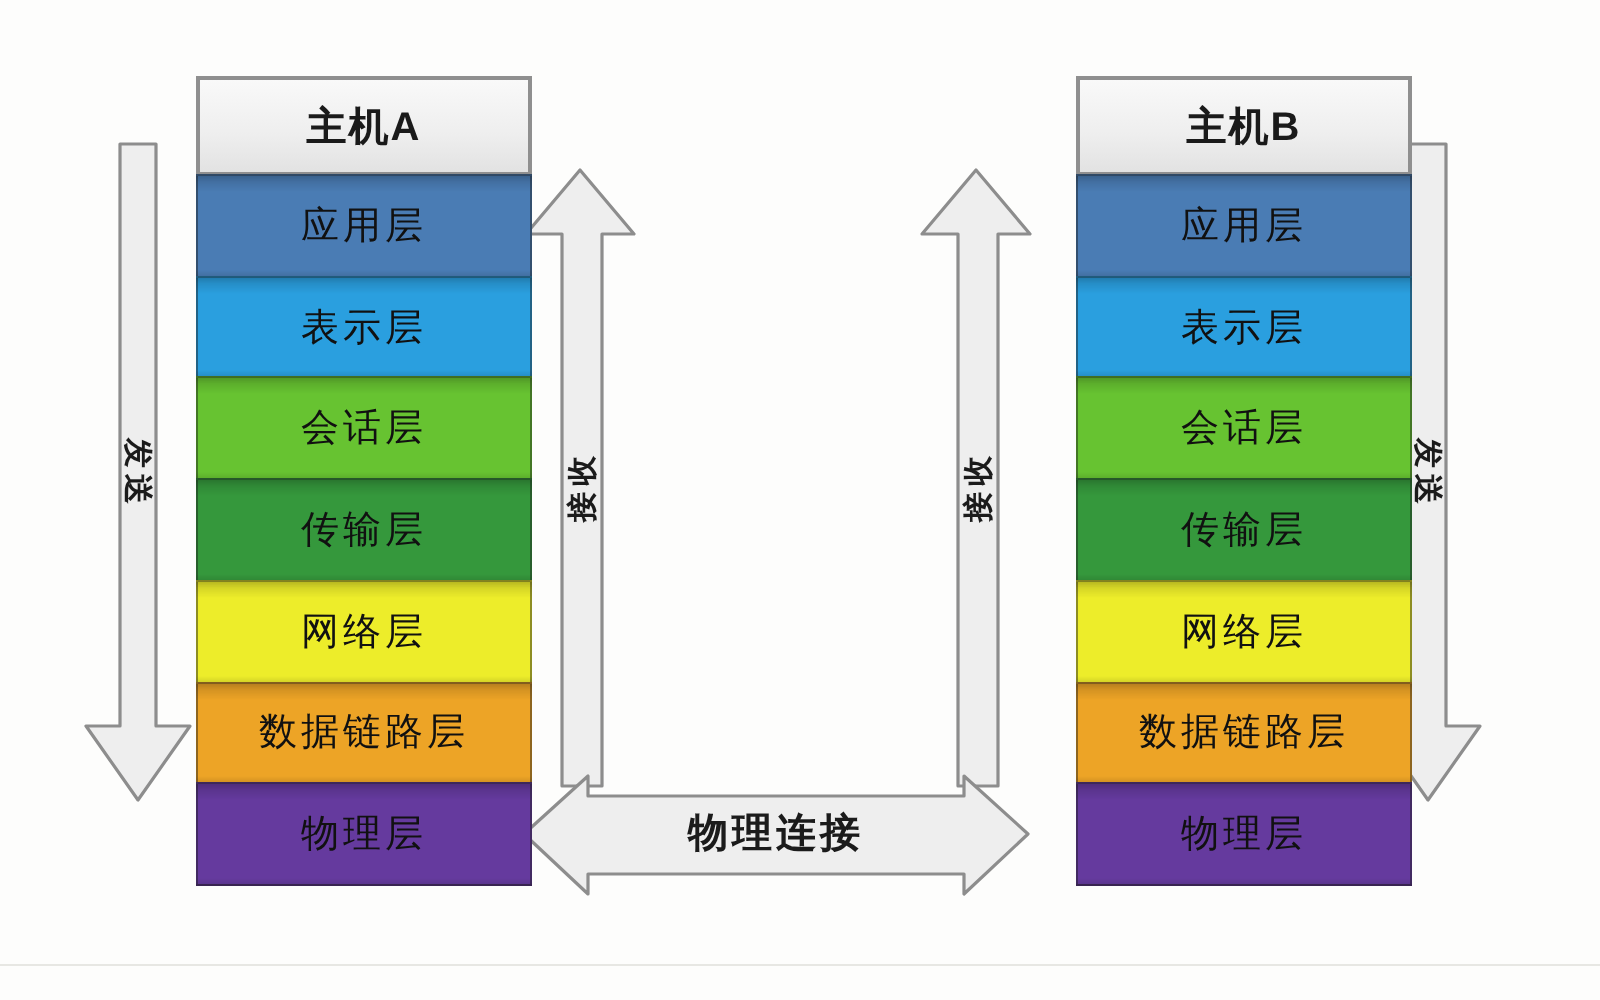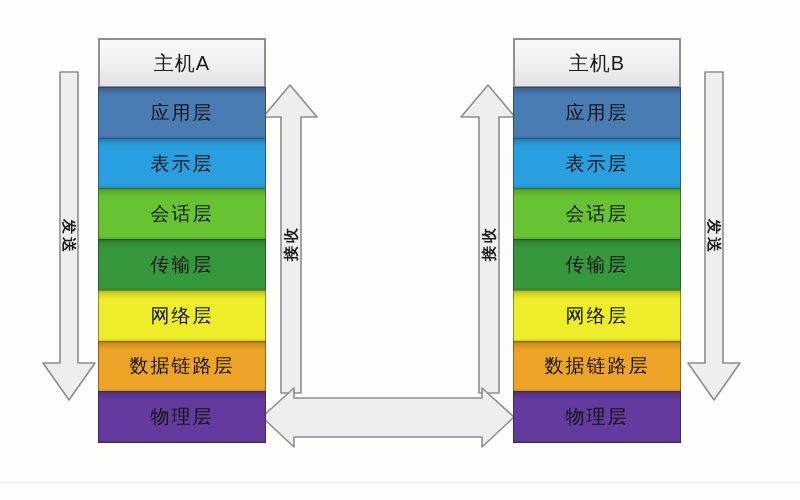--- a/index.html
+++ b/index.html
@@ -7,27 +7,27 @@
     position:relative;width:800px;height:500px;overflow:hidden;
     background:#fdfdfc;
     font-family:"Liberation Sans","DejaVu Sans",sans-serif;
   }
   
   .stack{
     position:absolute;top:38px;width:168px;height:405px;
     display:flex;flex-direction:column;
   }
   .stack-a{left:98px;}
-  .stack-b{left:513px;}
+  .stack-b{left:538px;}
   .stack-header{
     height:50px;flex:0 0 50px;box-sizing:border-box;
     display:flex;align-items:center;justify-content:center;
     background:linear-gradient(180deg,#f9f9f9 0%,#eeeeee 60%,#e2e2e2 100%);
     border:2px solid #8f8f8f;
-    font-size:20px;font-weight:normal;color:#1a1a1a;
+    font-size:20px;font-weight:bold;color:#1a1a1a;
     letter-spacing:1px;
   }
   .layer{
     flex:1;box-sizing:border-box;margin-top:-1px;
     display:flex;align-items:center;justify-content:center;
     border:1px solid rgba(25,25,25,0.45);
     background-image:linear-gradient(180deg,
       rgba(0,0,0,0.22) 0px,rgba(0,0,0,0.10) 3px,
       rgba(0,0,0,0) 8px,rgba(0,0,0,0) calc(100% - 3px),
       rgba(0,0,0,0.10) 100%);
@@ -83,15 +83,16 @@
     <div class="layer" style="background-color: rgb(53, 152, 60);">传输层</div>
     <div class="layer" style="background-color: rgb(237, 237, 42);">网络层</div>
     <div class="layer" style="background-color: rgb(237, 164, 38);">数据链路层</div>
     <div class="layer" style="background-color: rgb(101, 58, 158);">物理层</div>
   </div>
 
   <div class="arrow-label vlabel rot-cw" style="left:29px;top:227px;">发送</div>
   <div class="arrow-label vlabel rot-ccw" style="left:251px;top:233px;">接收</div>
   <div class="arrow-label vlabel rot-ccw" style="left:449px;top:233px;">接收</div>
   <div class="arrow-label vlabel rot-cw" style="left:674px;top:227px;">发送</div>
+  <div class="arrow-label hlabel" style="left:303px;top:404px;">物理连接</div>
 
   <div class="bottom-line"></div>
 </div>
 
 </body></html>

